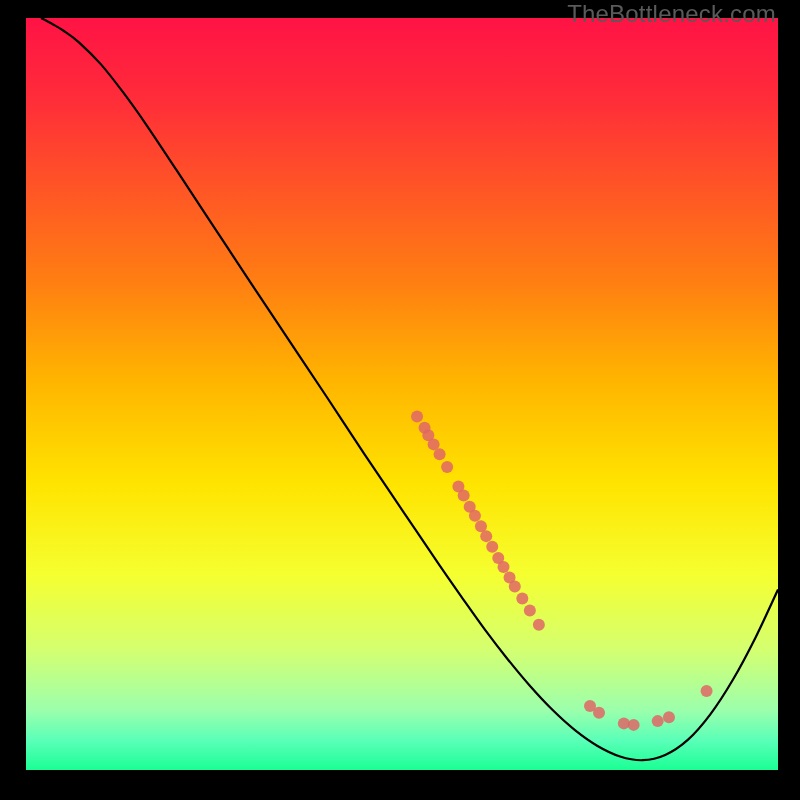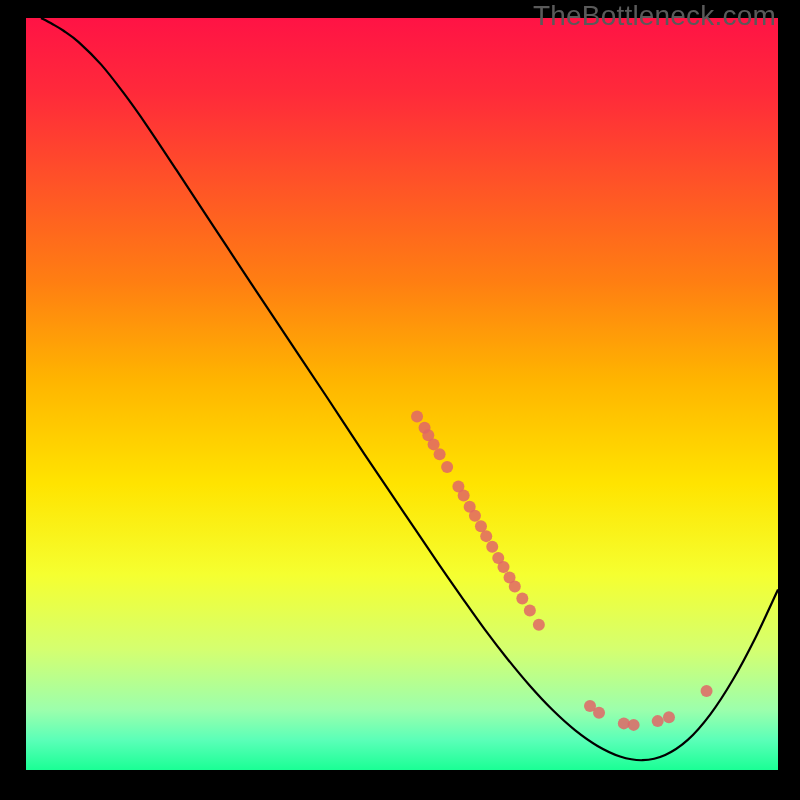--- a/index.html
+++ b/index.html
@@ -37,21 +37,21 @@
     left: 0;
     top: 0;
     width: 100%;
     height: 100%;
   }
   .watermark {
     position: absolute;
     top: 0px;
     right: 24px;
     font-family: Arial, Helvetica, sans-serif;
-    font-size: 28px;
+    font-size: 24px;
     color: #5a5a5a;
     font-weight: 500;
     letter-spacing: 0.2px;
   }
 </style>
 </head>
 <body>
 
 <div class="chart-container">
   <div class="plot-area">

